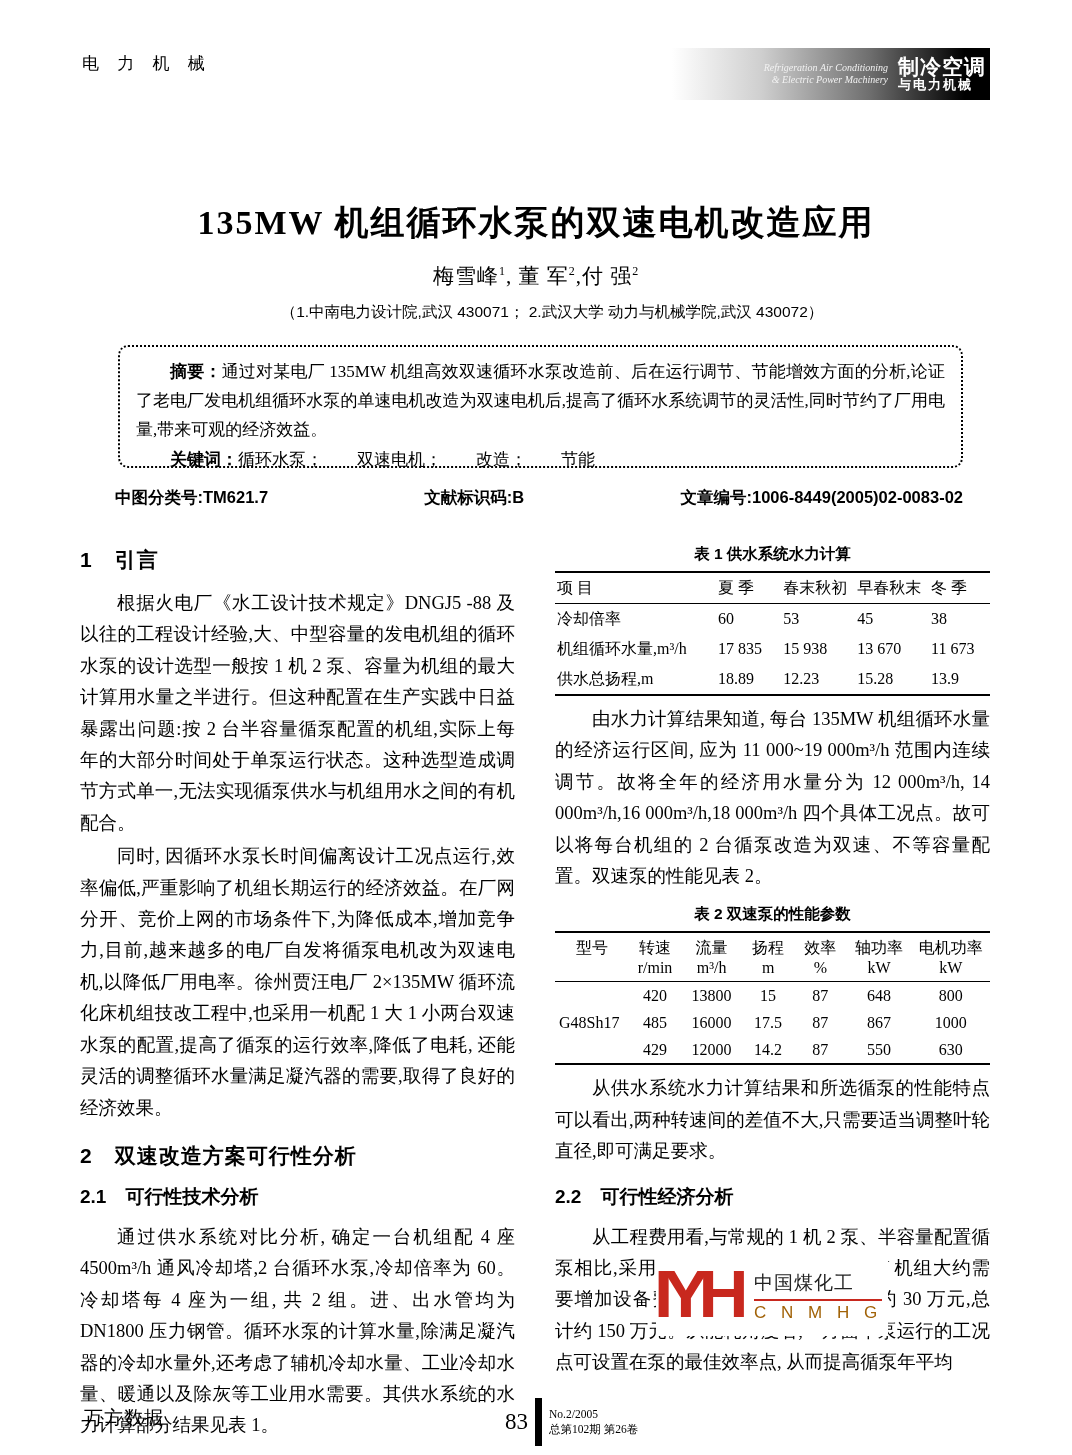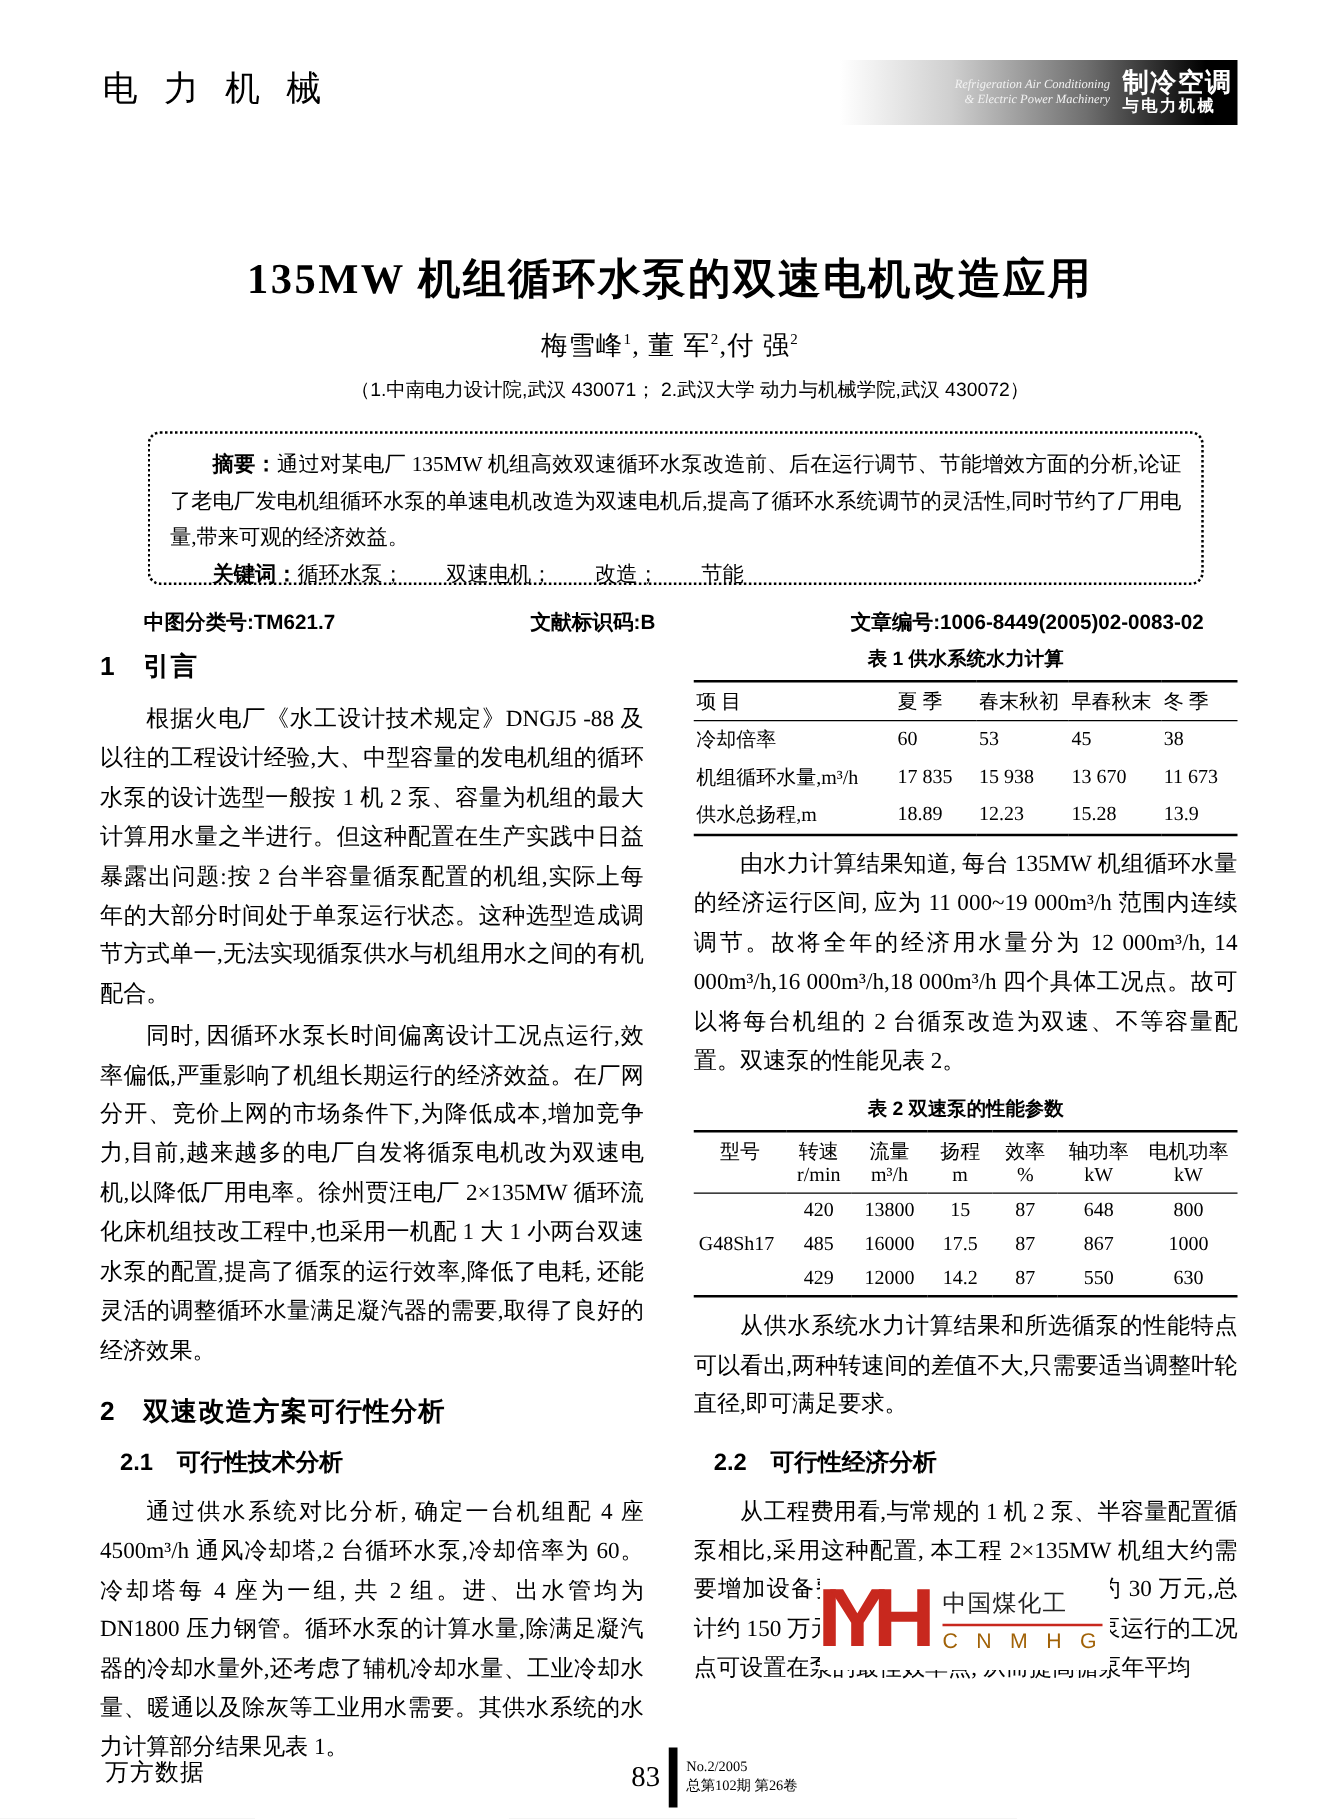--- a/index.html
+++ b/index.html
@@ -5,21 +5,21 @@
   * { margin:0; padding:0; box-sizing:border-box; }
   html,body { background:#e8e8e8; }
   .page {
     position:relative; width:1072px; height:1455px; margin:0 auto;
     background:#ffffff; overflow:hidden; color:#000;
     font-family:"Liberation Serif","DejaVu Serif",serif;
   }
   
   .journal-field {
     position:absolute; left:82px; top:52px;
-    font-size:28px; letter-spacing:7px; font-weight:500;
+    font-size:17px; letter-spacing:7px; font-weight:500;
   }
   .banner {
     position:absolute; left:672px; top:48px; width:318px; height:52px;
     background:linear-gradient(90deg,#ffffff 0%,#cfcfcf 28%,#6f6f6f 62%,#000 92%);
     display:flex; align-items:center; justify-content:flex-end;
     padding-right:4px; gap:10px;
   }
   .banner-en {
     text-align:right; color:#f2f2f2; font-style:italic;
     font-size:10px; line-height:12px; font-family:"Liberation Serif",serif;
@@ -54,31 +54,31 @@
   .ab-label { font-family:"Liberation Sans",sans-serif; font-weight:bold; }
   .kw-line { margin-top:1px; text-indent:2em; }
   
   .meta-line {
     position:absolute; left:115px; top:487px; width:848px;
     display:flex; justify-content:space-between;
     font-family:"Liberation Sans",sans-serif; font-weight:600; font-size:16.5px;
   }
   
   .columns {
-    position:absolute; left:80px; top:511px; width:910px;
+    position:absolute; left:80px; top:538px; width:910px;
     display:flex; gap:40px;
   }
   .col { width:442px; }
   h2.sec {
     font-family:"Liberation Sans",sans-serif; font-weight:bold;
     font-size:21px; margin:8px 0 14px 0; letter-spacing:1px;
   }
   h3.subsec {
     font-family:"Liberation Sans",sans-serif; font-weight:bold;
-    font-size:19px; margin:10px 0 12px 16px;
+    font-size:19px; margin:10px 0 12px 0;
   }
   p.body {
     font-size:18.5px; line-height:31.4px; text-align:justify;
     text-indent:2em; margin-bottom:2px;
   }
   
   .tbl-caption {
     text-align:center; font-family:"Liberation Sans",sans-serif;
     font-weight:bold; font-size:15.5px; margin:6px 0 6px 0;
   }

